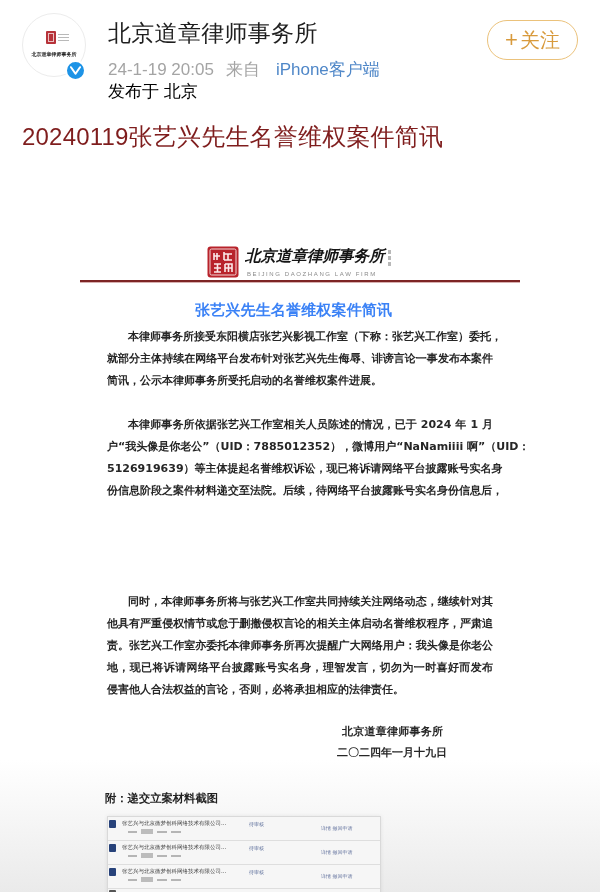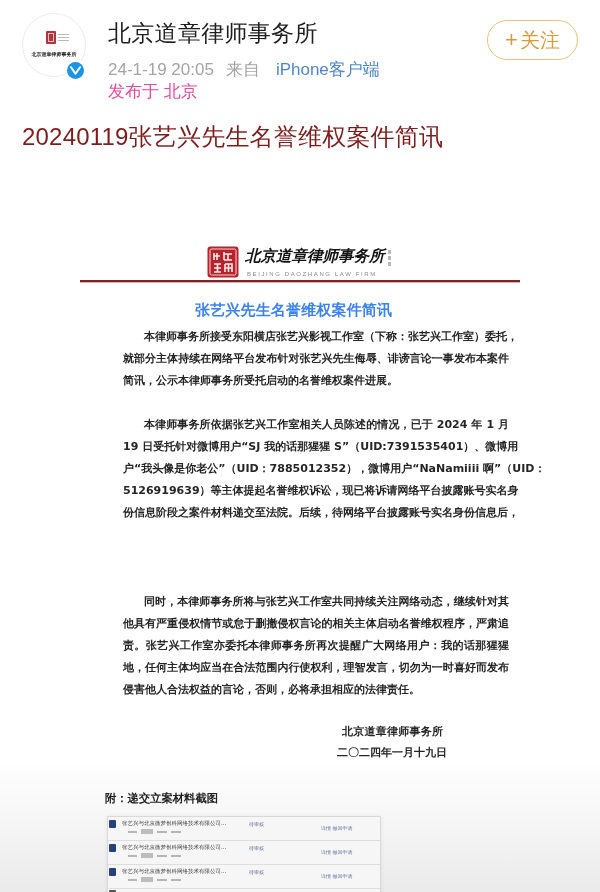--- a/index.html
+++ b/index.html
@@ -34,21 +34,21 @@
     left: 108px; top: 18px; font-size: 23px; line-height: 30px; color: #1f1f1f;
     letter-spacing: 0.3px; white-space: nowrap; font-family: "DejaVu Sans", sans-serif;
   }
   .meta {
     left: 108px; top: 59px; font-size: 17px; line-height: 22px; color: #a4a4a4;
     white-space: nowrap; display: flex; align-items: baseline; justify-content: flex-end;
   }
   .meta .from { margin-left: 12px; }
   .meta .source { margin-left: 16px; color: #4f87c8; }
   .location {
-    left: 108px; top: 81px; font-size: 17px; line-height: 22px; color: #ec4899; white-space: nowrap;
+    left: 108px; top: 81px; font-size: 17px; line-height: 22px; color: #000000; white-space: nowrap;
   }
   .follow {
     left: 487px; top: 20px; width: 89px; height: 38px; border-radius: 20px;
     border: 1.5px solid #ebc27b; background: #fff;
     display: flex; align-items: center; justify-content: center;
     color: #d89a3c; font-size: 20px; cursor: pointer; box-sizing: content-box;
   }
   .follow .plus { font-size: 22px; margin-right: 2px; line-height: 1; }
   .post-text {
     left: 22px; top: 122px; font-size: 24px; line-height: 30px; color: #7f1d1d;
@@ -74,21 +74,21 @@
   }
   .lh-rule { left: 80px; top: 280px; width: 440px; height: 2px; background: #7d2525; }
   .lh-rule2 { left: 80px; top: 282px; width: 440px; height: 1px; background: #d8b0b0; }
 
   .doc-title {
     left: 195px; top: 301px; width: 197px; font-size: 15px; line-height: 18px;
     font-weight: bold; color: #3b82f6; white-space: nowrap;
     text-align: justify; text-align-last: justify; font-family: "DejaVu Sans", sans-serif;
   }
 
-  .para { left: 107px; width: 386px; margin-left: 16px; }
+  .para { left: 107px; width: 386px; }
   .ln {
     height: 22px; line-height: 22px; font-size: 11px; font-weight: bold; color: #262626;
     white-space: nowrap; text-align: justify; text-align-last: justify;
     font-family: "DejaVu Sans", sans-serif;
   }
   .ln.indent { padding-left: 21px; }
   .ln.last { text-align-last: left; text-align: center; }
 
   .sig { font-size: 11px; line-height: 16px; font-weight: bold; color: #262626; white-space: nowrap; font-family: "DejaVu Sans", sans-serif; }
   .sig-firm { left: 342px; top: 724px; width: 101px; text-align: justify; text-align-last: justify; }
@@ -181,31 +181,30 @@
 <div class="abs doc-title">张艺兴先生名誉维权案件简讯</div>
 
 <div class="abs para" style="top:326px;">
   <div class="ln indent">本律师事务所接受东阳横店张艺兴影视工作室（下称：张艺兴工作室）委托，</div>
   <div class="ln">就部分主体持续在网络平台发布针对张艺兴先生侮辱、诽谤言论一事发布本案件</div>
   <div class="ln last">简讯，公示本律师事务所受托启动的名誉维权案件进展。</div>
 </div>
 
 <div class="abs para" style="top:414px;">
   <div class="ln indent">本律师事务所依据张艺兴工作室相关人员陈述的情况，已于 2024 年 1 月</div>
-  <div class="ln">19 日受托针对微博用户“SJ 我的话那猩猩 S”（UID:7391535401）、微博用</div>
   <div class="ln">户“我头像是你老公”（UID：7885012352），微博用户“NaNamiiii 啊”（UID：</div>
   <div class="ln">5126919639）等主体提起名誉维权诉讼，现已将诉请网络平台披露账号实名身</div>
   <div class="ln">份信息阶段之案件材料递交至法院。后续，待网络平台披露账号实名身份信息后，</div>
 </div>
 
 <div class="abs para" style="top:591px;">
   <div class="ln indent">同时，本律师事务所将与张艺兴工作室共同持续关注网络动态，继续针对其</div>
   <div class="ln">他具有严重侵权情节或怠于删撤侵权言论的相关主体启动名誉维权程序，严肃追</div>
-  <div class="ln">责。张艺兴工作室亦委托本律师事务所再次提醒广大网络用户：我的话那猩猩</div>
-  <div class="ln">地，任何主体均应当在合法范围内行使权利，理智发言，切勿为一时喜好而发布</div>
+  <div class="ln">责。张艺兴工作室亦委托本律师事务所再次提醒广大网络用户：我头像是你老公</div>
+  <div class="ln">地，现已将诉请网络平台披露账号实名身，理智发言，切勿为一时喜好而发布</div>
   <div class="ln last">侵害他人合法权益的言论，否则，必将承担相应的法律责任。</div>
 </div>
 
 <div class="abs sig sig-firm">北京道章律师事务所</div>
 <div class="abs sig sig-date">二〇二四年一月十九日</div>
 
 <div class="abs attach-heading">附：递交立案材料截图</div>
 
 <div class="abs shot">
   <div class="shot-row">

